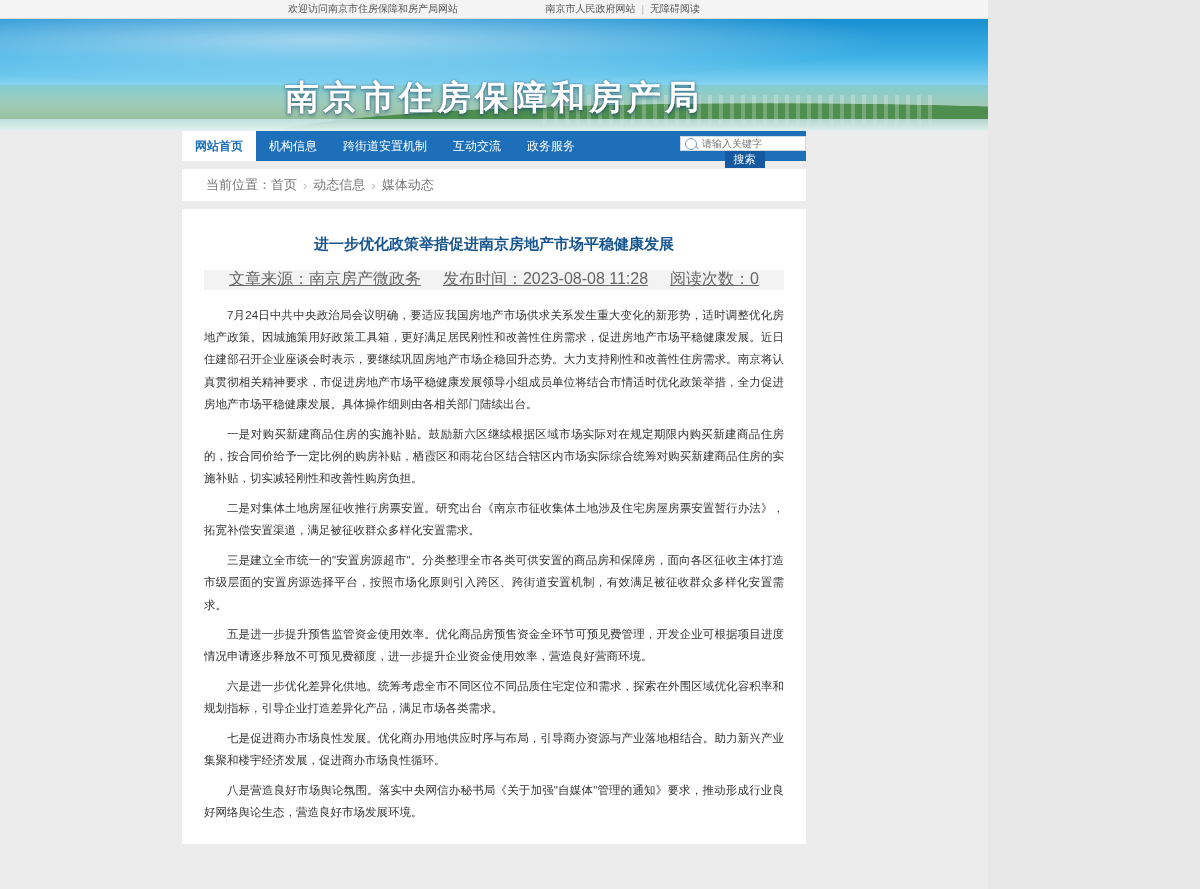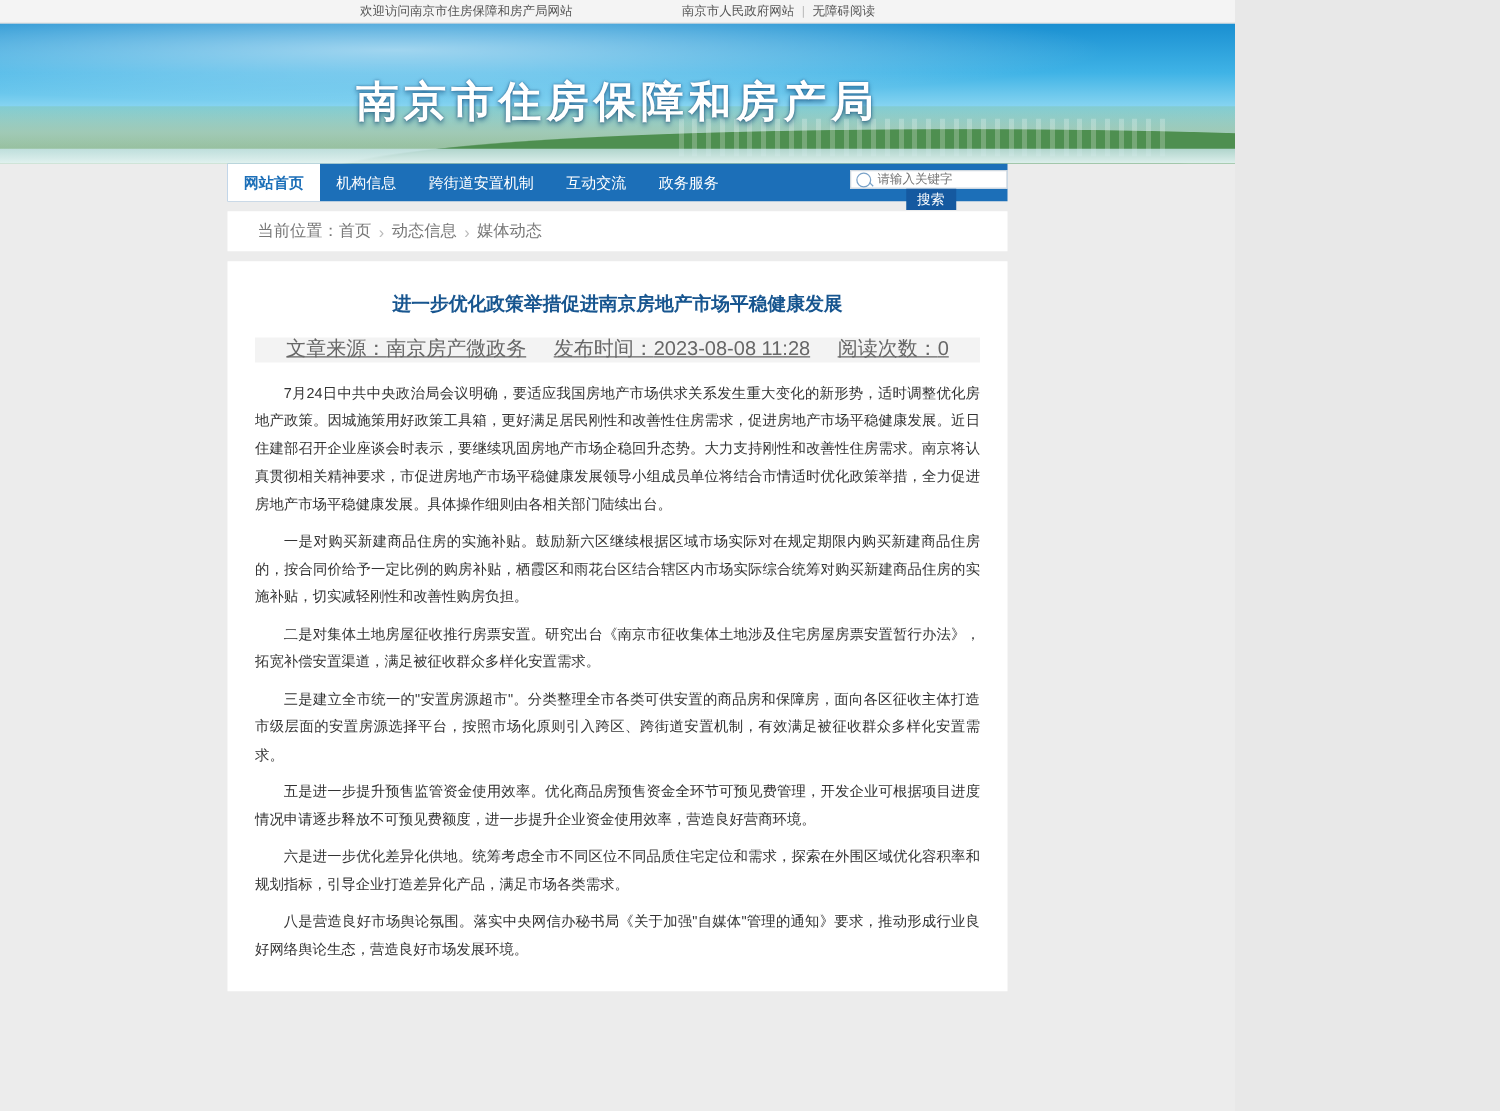--- a/index.html
+++ b/index.html
@@ -44,21 +44,21 @@
     position:absolute;bottom:6px;left:55%;width:40%;height:30px;
     background:
       repeating-linear-gradient(90deg,rgba(255,255,255,.35) 0 4px,rgba(255,255,255,0) 4px 11px);
     opacity:.65;
   }
   .banner .water{
     position:absolute;bottom:0;left:0;width:100%;height:12px;
     background:linear-gradient(180deg,rgba(200,230,235,.8),rgba(230,245,245,.95));
   }
   .banner .title{
-    position:absolute;left:50%;transform:translateX(-50%);top:40px;
+    position:absolute;left:50%;transform:translateX(-50%);top:56px;
     font-family:"Liberation Serif","DejaVu Serif",serif;
     font-weight:bold;font-size:34px;letter-spacing:4px;
     color:#ffffff;
     text-shadow:0 2px 4px rgba(0,60,110,.55), 0 0 2px rgba(0,40,90,.6);
     white-space:nowrap;
   }
 
   
   .navbar{
     width:624px;height:30px;background:#1c6fb8;margin:0 auto;
@@ -194,18 +194,19 @@
       </span>
     </div>
 
     <div class="body-text">
       <p>7月24日中共中央政治局会议明确，要适应我国房地产市场供求关系发生重大变化的新形势，适时调整优化房地产政策。因城施策用好政策工具箱，更好满足居民刚性和改善性住房需求，促进房地产市场平稳健康发展。近日住建部召开企业座谈会时表示，要继续巩固房地产市场企稳回升态势。大力支持刚性和改善性住房需求。南京将认真贯彻相关精神要求，市促进房地产市场平稳健康发展领导小组成员单位将结合市情适时优化政策举措，全力促进房地产市场平稳健康发展。具体操作细则由各相关部门陆续出台。</p>
       <p>一是对购买新建商品住房的实施补贴。鼓励新六区继续根据区域市场实际对在规定期限内购买新建商品住房的，按合同价给予一定比例的购房补贴，栖霞区和雨花台区结合辖区内市场实际综合统筹对购买新建商品住房的实施补贴，切实减轻刚性和改善性购房负担。</p>
       <p>二是对集体土地房屋征收推行房票安置。研究出台《南京市征收集体土地涉及住宅房屋房票安置暂行办法》，拓宽补偿安置渠道，满足被征收群众多样化安置需求。</p>
       <p>三是建立全市统一的"安置房源超市"。分类整理全市各类可供安置的商品房和保障房，面向各区征收主体打造市级层面的安置房源选择平台，按照市场化原则引入跨区、跨街道安置机制，有效满足被征收群众多样化安置需求。</p>
       <p>五是进一步提升预售监管资金使用效率。优化商品房预售资金全环节可预见费管理，开发企业可根据项目进度情况申请逐步释放不可预见费额度，进一步提升企业资金使用效率，营造良好营商环境。</p>
       <p>六是进一步优化差异化供地。统筹考虑全市不同区位不同品质住宅定位和需求，探索在外围区域优化容积率和规划指标，引导企业打造差异化产品，满足市场各类需求。</p>
+      <p>七是促进商办市场良性发展。优化商办用地供应时序与布局，引导商办资源与产业落地相结合。助力新兴产业集聚和楼宇经济发展，促进商办市场良性循环。</p>
       <p>八是营造良好市场舆论氛围。落实中央网信办秘书局《关于加强"自媒体"管理的通知》要求，推动形成行业良好网络舆论生态，营造良好市场发展环境。</p>
     </div>
 
   </div>
 
 </div>
 
 </body></html>

